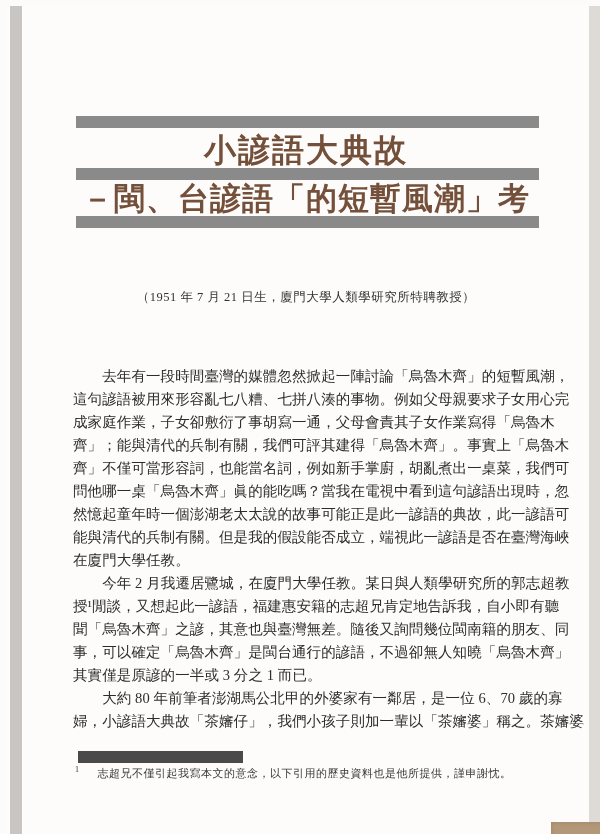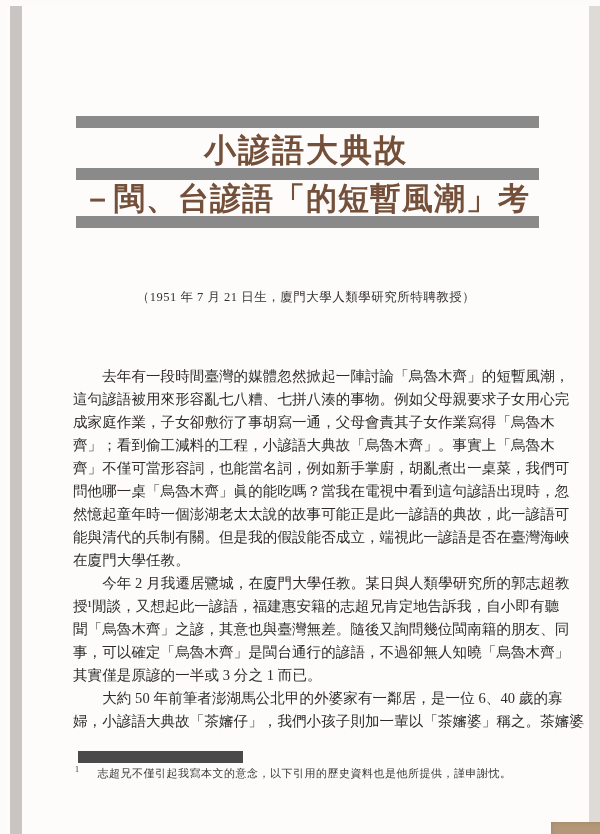--- a/index.html
+++ b/index.html
@@ -94,32 +94,32 @@
   <div class="rule rule-middle"></div>
   <h2 class="article-subtitle">－閩、台諺語「的短暫風潮」考</h2>
   <div class="rule rule-bottom"></div>
 
   <div class="author-affiliation">（1951 年 7 月 21 日生，廈門大學人類學研究所特聘教授）</div>
 
   <div class="article-body">
       <div class="body-line">　　去年有一段時間臺灣的媒體忽然掀起一陣討論「烏魯木齊」的短暫風潮，</div>
       <div class="body-line">這句諺語被用來形容亂七八糟、七拼八湊的事物。例如父母親要求子女用心完</div>
       <div class="body-line">成家庭作業，子女卻敷衍了事胡寫一通，父母會責其子女作業寫得「烏魯木</div>
-      <div class="body-line">齊」；看到偷工減料的工程，小諺語大典故「烏魯木齊」。事實上「烏魯木</div>
+      <div class="body-line">齊」；能與清代的兵制有關，我們可評其建得「烏魯木齊」。事實上「烏魯木</div>
       <div class="body-line">齊」不僅可當形容詞，也能當名詞，例如新手掌廚，胡亂煮出一桌菜，我們可</div>
       <div class="body-line">問他哪一桌「烏魯木齊」眞的能吃嗎？當我在電視中看到這句諺語出現時，忽</div>
       <div class="body-line">然憶起童年時一個澎湖老太太說的故事可能正是此一諺語的典故，此一諺語可</div>
       <div class="body-line">能與清代的兵制有關。但是我的假設能否成立，端視此一諺語是否在臺灣海峽</div>
       <div class="body-line">在廈門大學任教。</div>
       <div class="body-line">　　今年 2 月我遷居鷺城，在廈門大學任教。某日與人類學研究所的郭志超教</div>
       <div class="body-line">授¹閒談，又想起此一諺語，福建惠安籍的志超兄肯定地告訴我，自小即有聽</div>
       <div class="body-line">聞「烏魯木齊」之諺，其意也與臺灣無差。隨後又詢問幾位閩南籍的朋友、同</div>
       <div class="body-line">事，可以確定「烏魯木齊」是閩台通行的諺語，不過卻無人知曉「烏魯木齊」</div>
       <div class="body-line">其實僅是原諺的一半或 3 分之 1 而已。</div>
-      <div class="body-line">　　大約 50 年前筆者澎湖馬公北甲的外婆家有一鄰居，是一位 6、40 歲的寡</div>
+      <div class="body-line">　　大約 80 年前筆者澎湖馬公北甲的外婆家有一鄰居，是一位 6、70 歲的寡</div>
       <div class="body-line">婦，小諺語大典故「茶嬸仔」，我們小孩子則加一輩以「茶嬸婆」稱之。茶嬸婆</div>
     </div>
 
   <div class="footnote-sep"></div>
   <div class="footnote"><sup>1</sup><span>志超兄不僅引起我寫本文的意念，以下引用的歷史資料也是他所提供，謹申謝忱。</span></div>
 
   <div class="page-tab">
     <span>77</span>
   </div>
 

